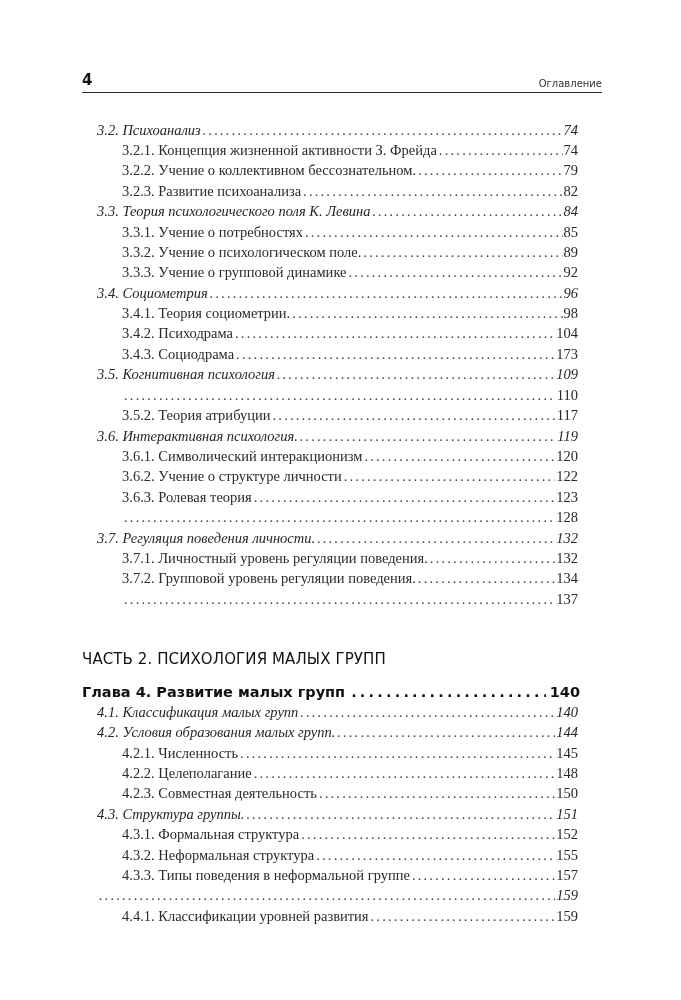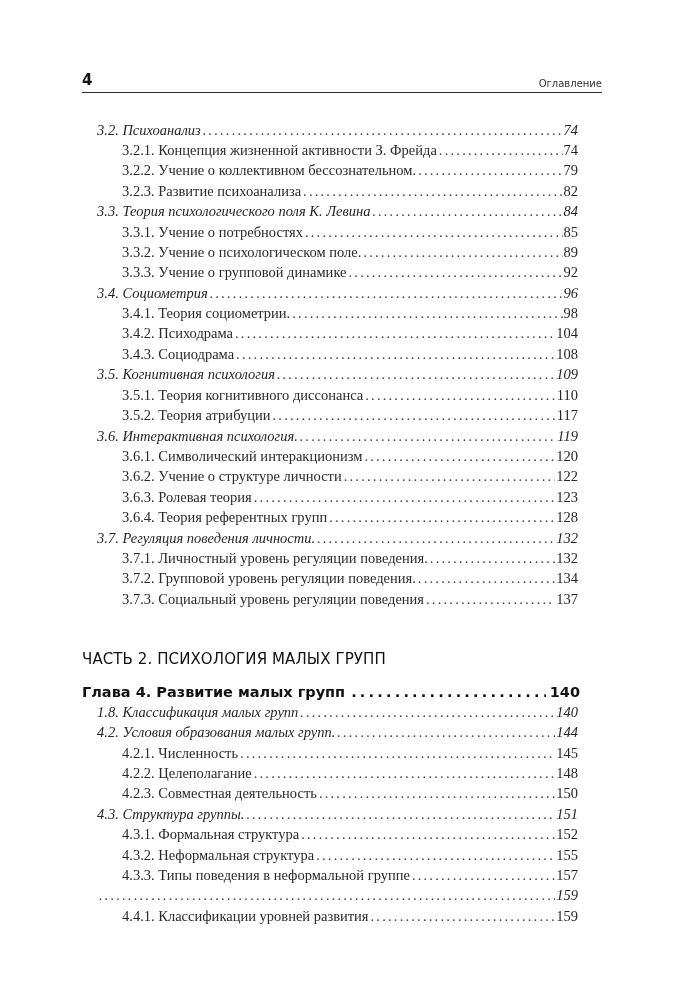--- a/index.html
+++ b/index.html
@@ -162,29 +162,28 @@
       <span class="toc-page">98</span>
     </div>
   <div class="toc-row l3" style="top:323px">
       <span class="toc-title">3.4.2. Психодрама</span>
       <span class="toc-leader"></span>
       <span class="toc-page">104</span>
     </div>
   <div class="toc-row l3" style="top:344px">
       <span class="toc-title">3.4.3. Социодрама</span>
       <span class="toc-leader"></span>
-      <span class="toc-page">108</span>
+      <span class="toc-page">173</span>
     </div>
   <div class="toc-row l2" style="top:364px">
       <span class="toc-title">3.5. Когнитивная психология</span>
       <span class="toc-leader"></span>
       <span class="toc-page">109</span>
     </div>
   <div class="toc-row l3" style="top:385px">
-      <span class="toc-title">3.5.1. Теория когнитивного диссонанса</span>
       <span class="toc-leader"></span>
       <span class="toc-page">110</span>
     </div>
   <div class="toc-row l3" style="top:405px">
       <span class="toc-title">3.5.2. Теория атрибуции</span>
       <span class="toc-leader"></span>
       <span class="toc-page">117</span>
     </div>
   <div class="toc-row l2" style="top:426px">
       <span class="toc-title">3.6. Интерактивная психология.</span>
@@ -200,55 +199,53 @@
       <span class="toc-title">3.6.2. Учение о структуре личности</span>
       <span class="toc-leader"></span>
       <span class="toc-page">122</span>
     </div>
   <div class="toc-row l3" style="top:487px">
       <span class="toc-title">3.6.3. Ролевая теория</span>
       <span class="toc-leader"></span>
       <span class="toc-page">123</span>
     </div>
   <div class="toc-row l3" style="top:507px">
-      <span class="toc-title">3.6.4. Теория референтных групп</span>
       <span class="toc-leader"></span>
       <span class="toc-page">128</span>
     </div>
   <div class="toc-row l2" style="top:528px">
       <span class="toc-title">3.7. Регуляция поведения личности.</span>
       <span class="toc-leader"></span>
       <span class="toc-page">132</span>
     </div>
   <div class="toc-row l3" style="top:548px">
       <span class="toc-title">3.7.1. Личностный уровень регуляции поведения.</span>
       <span class="toc-leader"></span>
       <span class="toc-page">132</span>
     </div>
   <div class="toc-row l3" style="top:568px">
       <span class="toc-title">3.7.2. Групповой уровень регуляции поведения.</span>
       <span class="toc-leader"></span>
       <span class="toc-page">134</span>
     </div>
   <div class="toc-row l3" style="top:589px">
-      <span class="toc-title">3.7.3. Социальный уровень регуляции поведения</span>
       <span class="toc-leader"></span>
       <span class="toc-page">137</span>
     </div>
 
   <div class="part-heading">ЧАСТЬ 2. ПСИХОЛОГИЯ МАЛЫХ ГРУПП</div>
 
   <div class="chapter-row">
     <span class="toc-title">Глава 4. Развитие малых групп</span>
     <span class="toc-leader"></span>
     <span class="toc-page">140</span>
   </div>
 
   <div class="toc-row l2" style="top:702px">
-      <span class="toc-title">1.8. Классификация малых групп</span>
+      <span class="toc-title">4.1. Классификация малых групп</span>
       <span class="toc-leader"></span>
       <span class="toc-page">140</span>
     </div>
   <div class="toc-row l2" style="top:722px">
       <span class="toc-title">4.2. Условия образования малых групп.</span>
       <span class="toc-leader"></span>
       <span class="toc-page">144</span>
     </div>
   <div class="toc-row l3" style="top:743px">
       <span class="toc-title">4.2.1. Численность</span>

